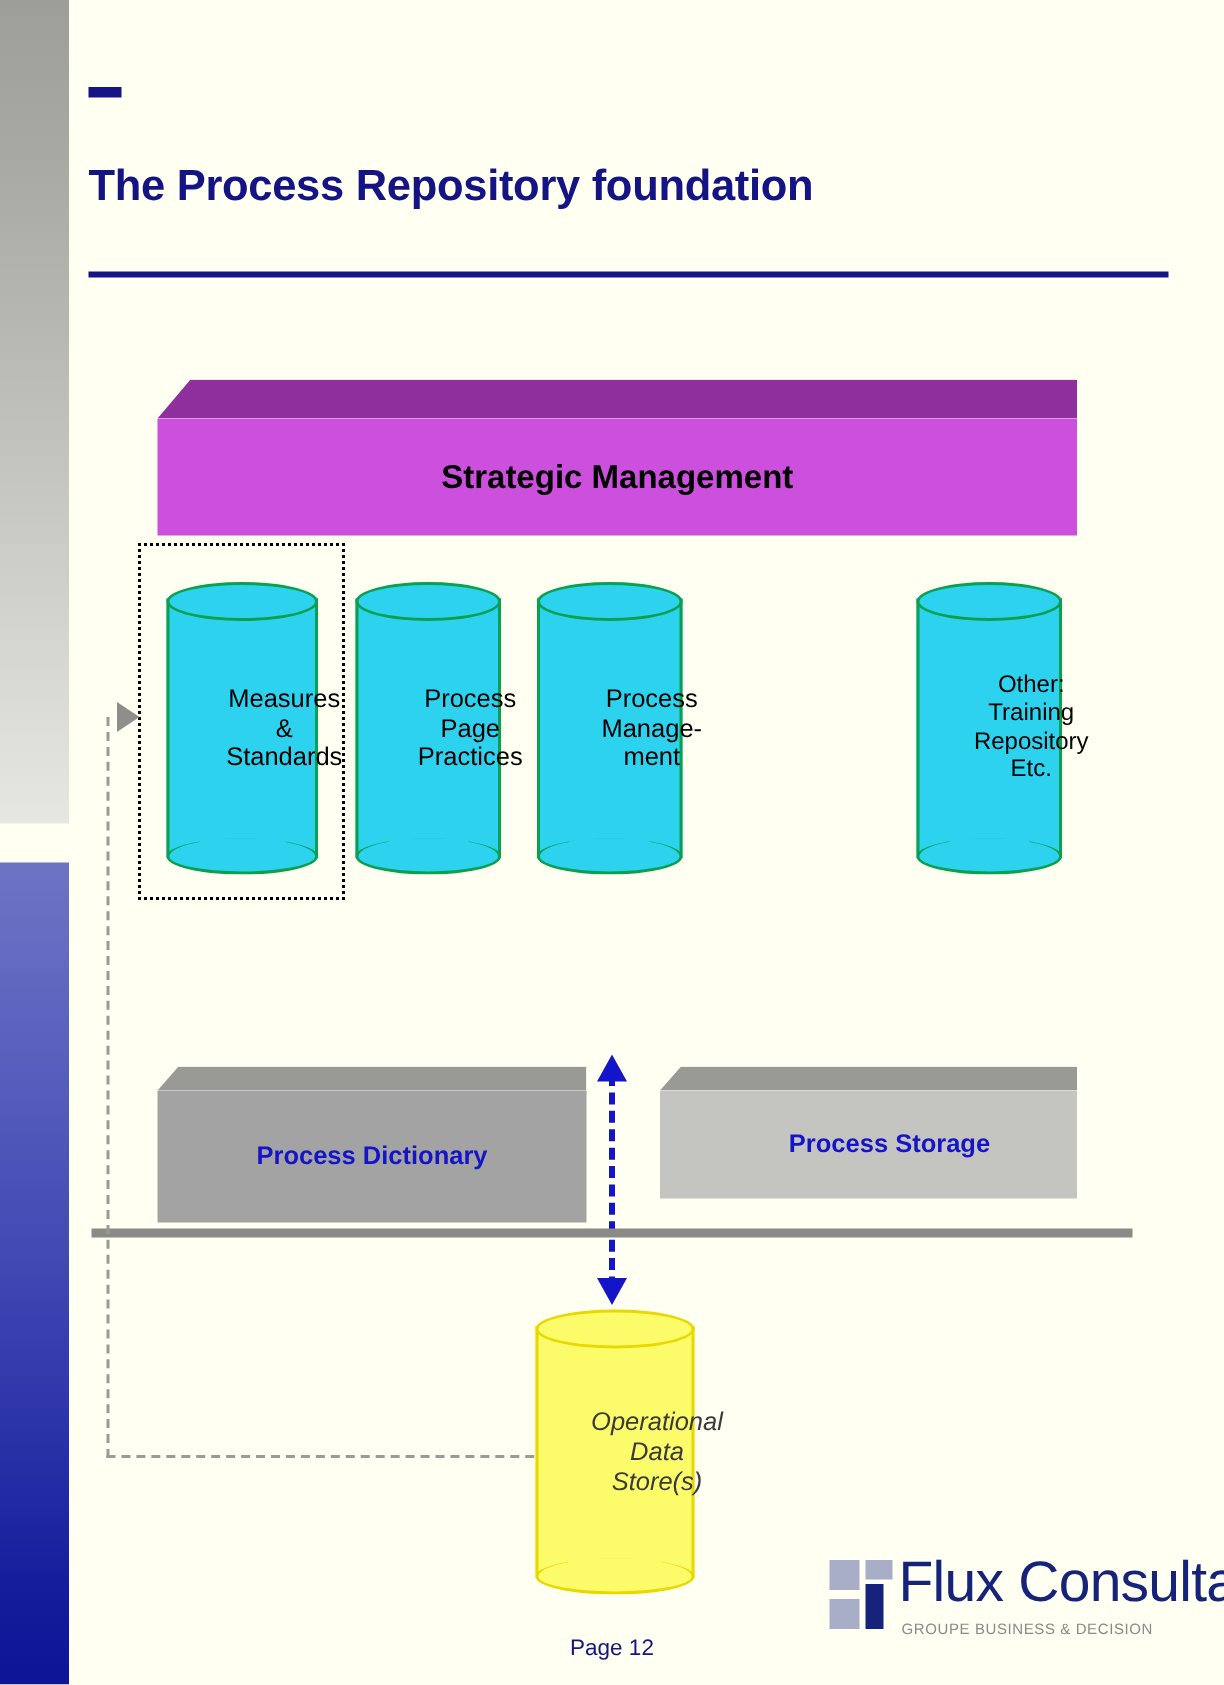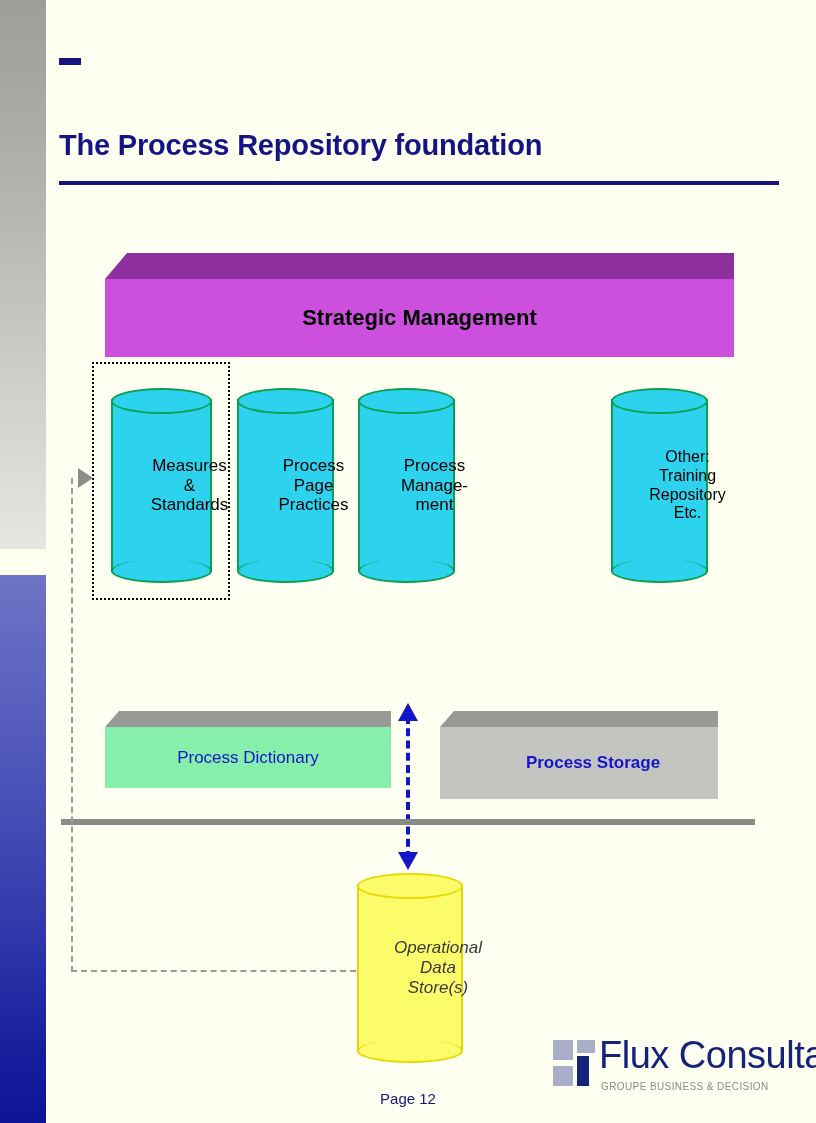--- a/index.html
+++ b/index.html
@@ -18,21 +18,21 @@
     position:absolute;left:0;top:0;width:46px;height:549px;
     background:linear-gradient(180deg,#9d9d9a 0%,#a8a8a3 18%,#b9b9b4 42%,#ccccc7 66%,#dcdcd6 86%,#e7e7e1 100%);
   }
   .band-blue{
     position:absolute;left:0;top:575px;width:46px;height:548px;
     background:linear-gradient(180deg,#6e74c4 0%,#5a61be 22%,#4149b4 48%,#2a32a8 70%,#151d9c 88%,#0d1496 100%);
   }
 
   
   .title{
-    position:absolute;left:59px;top:129px;
+    position:absolute;left:59px;top:108px;
     font-size:29px;font-weight:bold;color:#141484;
     letter-spacing:-0.2px;white-space:nowrap;
   }
   .title-rule{
     position:absolute;left:59px;top:181px;width:720px;height:4px;
     background:#141484;
   }
   .title-tick{
     position:absolute;left:59px;top:58px;width:22px;height:7px;
     background:#141484;
@@ -43,21 +43,21 @@
   .slab .face{
     position:absolute;left:0;bottom:0;width:100%;
     display:flex;align-items:center;justify-content:center;
     box-sizing:border-box;
   }
   .slab .top{
     position:absolute;left:0;top:0;width:100%;
   }
 
   
-  #slab-strategic{left:105px;top:253px;width:613px;height:104px;padding-left:16px;}
+  #slab-strategic{left:105px;top:253px;width:613px;height:104px;}
   #slab-strategic .top{
     height:26px;
     background:#8f2f9e;
     clip-path:polygon(22px 0, 100% 0, 100% 100%, 0 100%);
   }
   #slab-strategic .face{
     top:26px;height:78px;background:#cc4fdd;
     color:#000;font-size:22px;font-weight:bold;
   }
 
@@ -72,22 +72,22 @@
     color:#1414c8;font-size:19px;font-weight:bold;
   }
 
   
   #slab-dictionary{left:105px;top:711px;width:286px;height:88px;}
   #slab-dictionary .top{
     height:16px;background:#999995;
     clip-path:polygon(14px 0, 100% 0, 100% 100%, 0 100%);
   }
   #slab-dictionary .face{
-    top:16px;height:61px;background:#86efac;
-    color:#1414c8;font-size:17px;font-weight:normal;
+    top:16px;height:88px;background:#a3a3a3;
+    color:#1414c8;font-size:17px;font-weight:bold;
   }
 
   
   #slab-storage{left:440px;top:711px;width:278px;height:88px;}
   #slab-storage .top{
     height:16px;background:#999995;
     clip-path:polygon(14px 0, 100% 0, 100% 100%, 0 100%);
   }
   #slab-storage .face{
     top:16px;height:72px;background:#c4c4c0;

